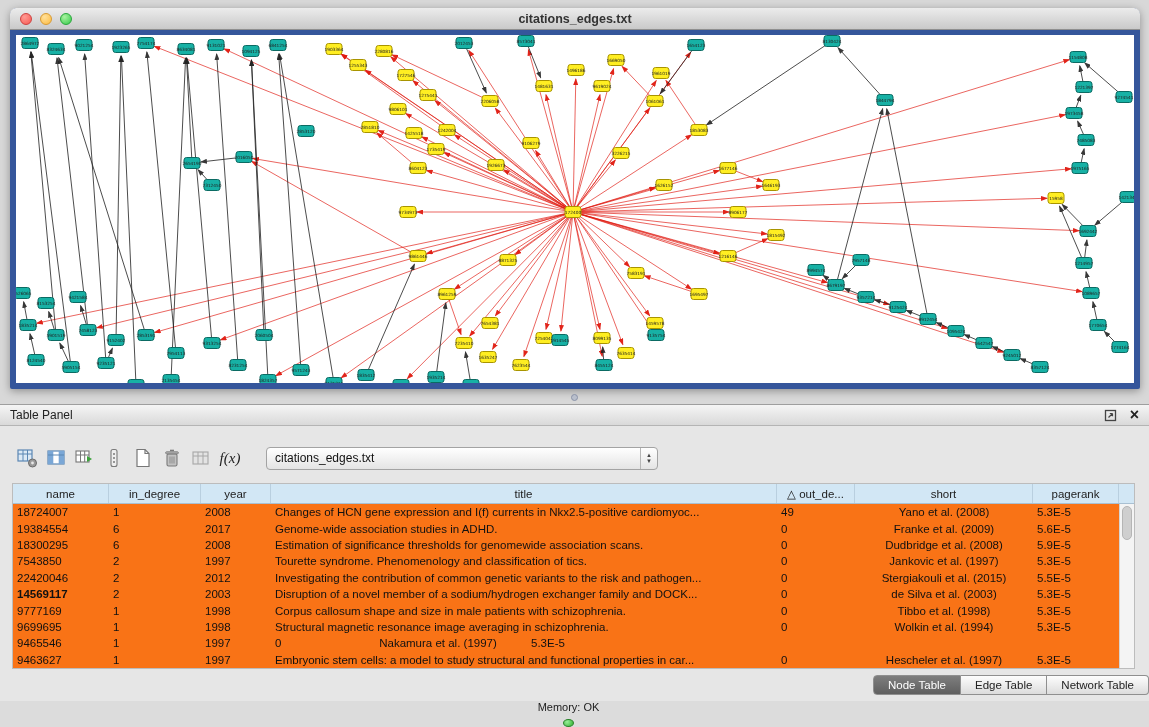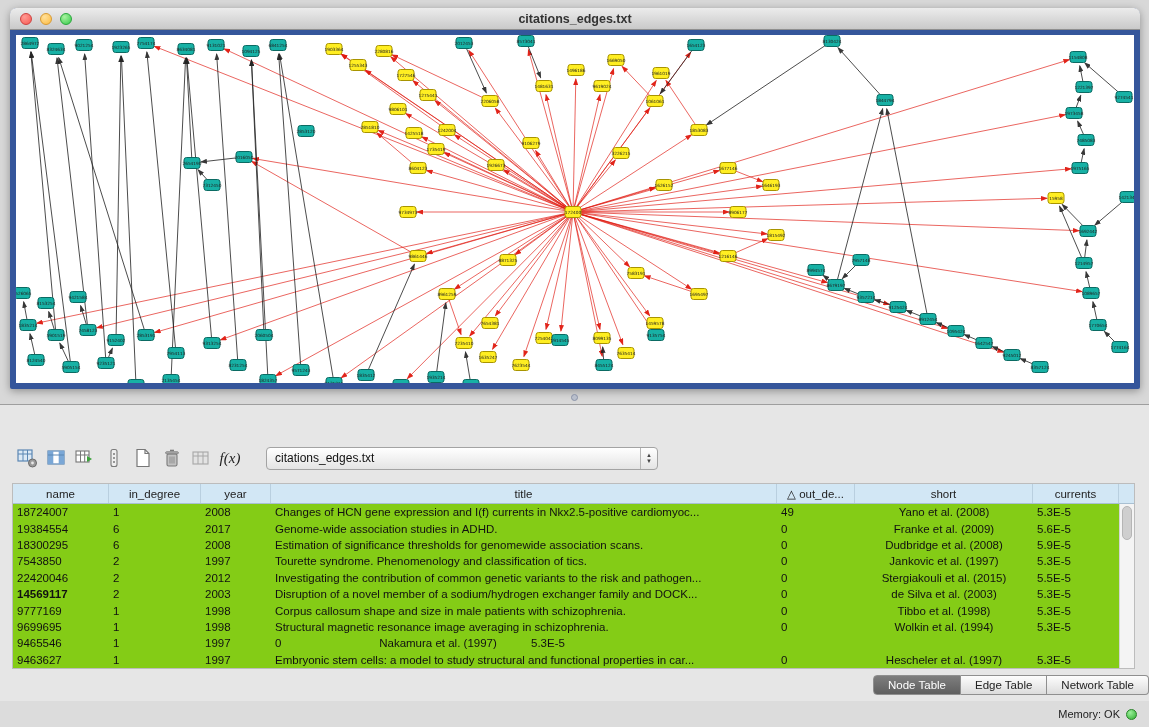--- a/index.html
+++ b/index.html
@@ -44,40 +44,40 @@
 
   .toolbar{display:flex;align-items:center;height:30px;margin:16px 0 0 14px;gap:3px;}
   .tool{width:26px;height:26px;display:flex;align-items:center;justify-content:center;}
   .fx{font-family:"Liberation Serif",serif;font-style:italic;font-size:15px;color:#222;}
   .combo{margin-left:20px;width:392px;height:23px;border:1px solid #a3a3a3;border-radius:4px;
     background:linear-gradient(#ffffff,#e4e4e4);display:flex;align-items:center;position:relative;}
   .combo .combo-text{flex:1;padding:0 8px;font-size:12px;color:#111;white-space:nowrap;overflow:hidden;}
   .combo .combo-arrows{width:17px;height:100%;border-left:1px solid #b6b6b6;display:flex;flex-direction:column;
     align-items:center;justify-content:center;font-size:6px;color:#444;line-height:6px;}
 
-  .tablewrap{position:relative;margin:10px 14px 0 12px;height:186px;background:#84cc16;
+  .tablewrap{position:relative;margin:10px 14px 0 12px;height:186px;background:#f97316;
     border:1px solid #bcbcbc;overflow:hidden;}
   .tbl-head{display:flex;height:20px;background:#d2e7f5;border-bottom:1px solid #a9c0d2;}
   .th{display:flex;align-items:center;justify-content:center;font-size:11.5px;color:#222;
     border-right:1px solid #b9cfdf;overflow:hidden;white-space:nowrap;flex:none;}
   .tbl-body{font-size:11.5px;color:#111;}
   .tr{display:flex;height:16.4px;align-items:center;}
   .td{padding:0 4px;white-space:nowrap;overflow:hidden;flex:none;}
   .vscroll{position:absolute;right:0;top:20px;bottom:0;width:15px;background:#f4f4f4;border-left:1px solid #d4d4d4;}
   .vthumb{position:absolute;left:2px;right:2px;top:2px;height:34px;background:#cfcfcf;border:1px solid #b5b5b5;border-radius:5px;}
 
   .tabs{display:flex;justify-content:flex-end;margin-top:6px;}
   .tab{height:20px;line-height:18px;padding:0 14px;font-size:11.5px;border:1px solid #8f8f8f;border-left:none;
     background:linear-gradient(#fdfdfd,#dcdcdc);color:#222;}
   .tab:first-child{border-left:1px solid #8f8f8f;border-radius:4px 0 0 4px;}
   .tab:last-child{border-radius:0 4px 4px 0;}
   .tab.selected{background:linear-gradient(#7e7e7e,#5f5f5f);color:#fff;}
 
   .status-bar{position:absolute;left:0;right:0;bottom:0;height:26px;background:#dcdcdc;
-    display:flex;align-items:center;justify-content:flex-end;padding-right:12px;gap:6px;}
+    display:flex;align-items:center;justify-content:flex-end;padding-right:12px;gap:6px;flex-direction:column;}
   .mem-label{font-size:11px;color:#222;}
   .led{width:11px;height:11px;border-radius:50%;background:radial-gradient(circle at 35% 30%,#9aef9a,#2fae2f);
     border:1px solid #268226;}
 </style>
 </head>
 <body>
 
 <div class="app">
 
   <div class="graph-window">
@@ -685,20 +685,31 @@
               </g>
             </g>
         </svg>
       </div>
     </div>
   </div>
 
   <div class="splitter-dot"></div>
 
   <div class="table-panel">
+    <div class="panel-header">
+      <span class="panel-title">Table Panel</span>
+      <span class="ph-spacer"></span>
+      <span class="float-btn">
+        <svg width="13" height="13" viewBox="0 0 13 13">
+          <rect x="1.5" y="1.5" width="10" height="10" fill="none" stroke="#444" stroke-width="1.3"></rect>
+          <path d="M4.5,8.5 L8.5,4.5 M8.5,4.5 L5.8,4.5 M8.5,4.5 L8.5,7.2" stroke="#444" stroke-width="1.2" fill="none"></path>
+        </svg>
+      </span>
+      <span class="close-btn">×</span>
+    </div>
 
     <div class="panel-body">
 
       <div class="toolbar">
         <span class="tool">
           <svg width="22" height="22" viewBox="0 0 22 22">
             <rect x="2" y="3" width="14" height="11" fill="#dce9f5" stroke="#5b87b4" stroke-width="1.2"></rect>
             <path d="M2,7 H16 M7,3 V14 M11.5,3 V14" stroke="#5b87b4" stroke-width="1"></path>
             <circle cx="16.5" cy="16" r="4" fill="#9a9a9a" stroke="#6b6b6b"></circle>
             <circle cx="16.5" cy="16" r="1.4" fill="#e8e8e8"></circle>
@@ -761,21 +772,21 @@
       </div>
 
       <div class="tablewrap">
         <div class="tbl-head" id="tbl-head">
             <div class="th" style="width: 96px;">name</div>
             <div class="th" style="width: 92px;">in_degree</div>
             <div class="th" style="width: 70px;">year</div>
             <div class="th" style="width: 506px;">title</div>
             <div class="th" style="width: 78px;">△ out_de...</div>
             <div class="th" style="width: 178px;">short</div>
-            <div class="th" style="width: 86px;">currents</div>
+            <div class="th" style="width: 86px;">pagerank</div>
           </div>
         <div class="tbl-body" id="tbl-body">
             <div class="tr">
               <div class="td" style="width: 96px; text-align: left;">18724007</div>
               <div class="td" style="width: 92px; text-align: left;">1</div>
               <div class="td" style="width: 70px; text-align: left;">2008</div>
               <div class="td" style="width: 506px; text-align: left;">Changes of HCN gene expression and I(f) currents in Nkx2.5-positive cardiomyoc...</div>
               <div class="td" style="width: 78px; text-align: left;">49</div>
               <div class="td" style="width: 178px; text-align: center;">Yano et al. (2008)</div>
               <div class="td" style="width: 86px; text-align: left;">5.3E-5</div>

